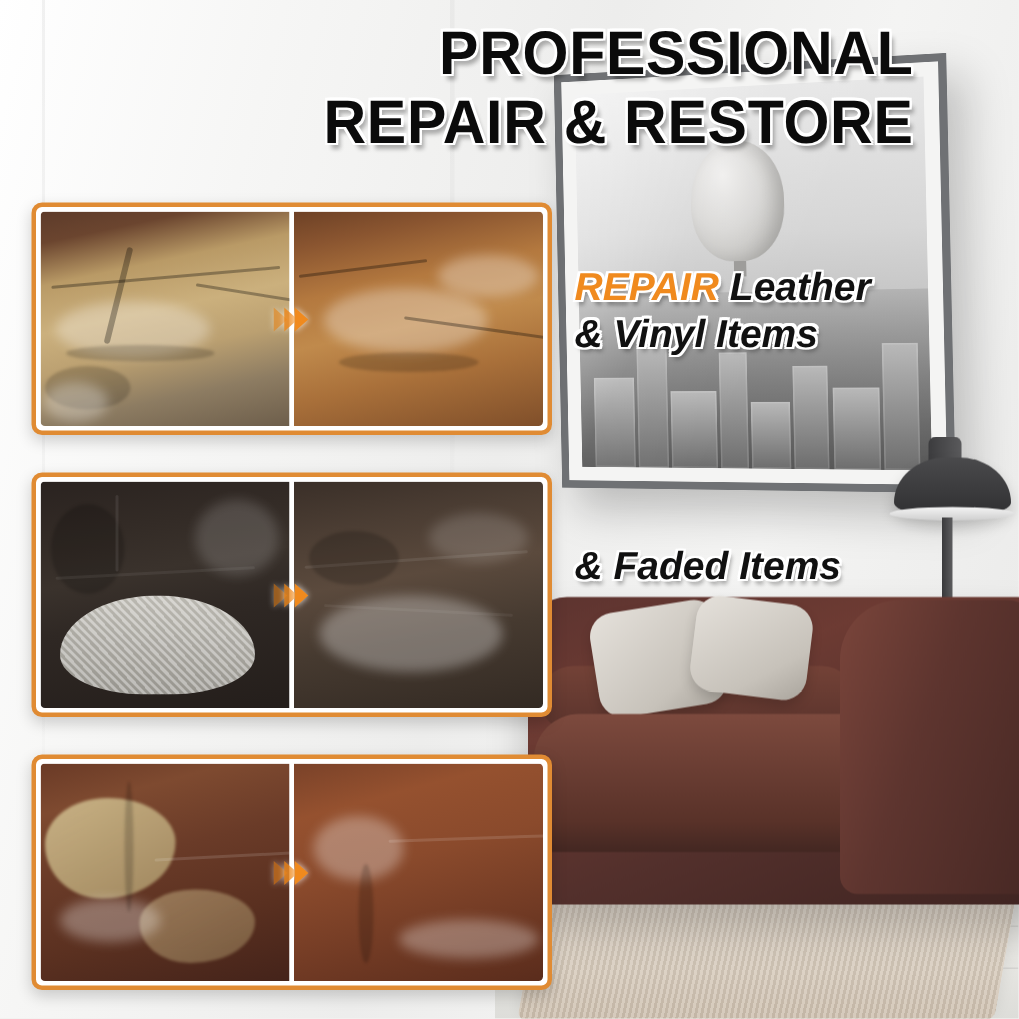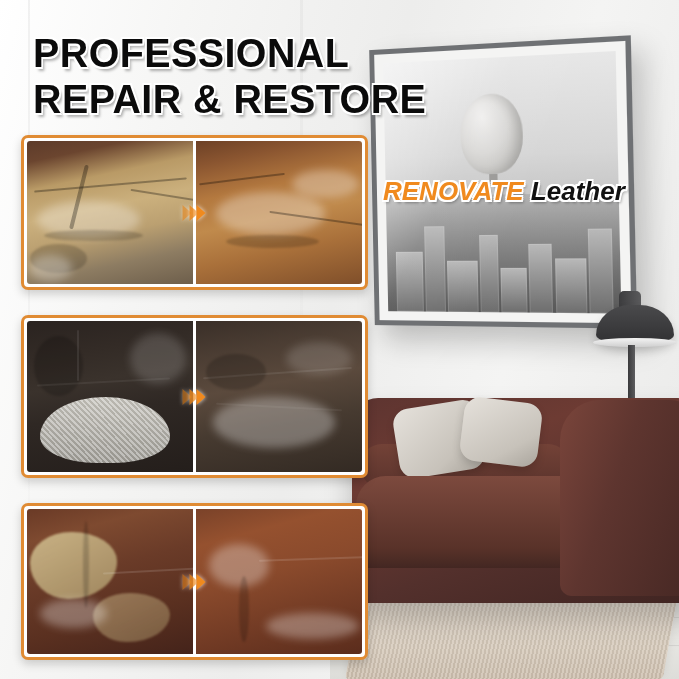--- a/index.html
+++ b/index.html
@@ -77,21 +77,21 @@
     background:linear-gradient(180deg,#f0efec 0%,#e8e7e3 60%,#ddddd9 100%);}
   .plank{position:absolute;height:1px;width:100%;background:rgba(0,0,0,.07);}
   .rug{position:absolute;left:352px;top:598px;width:318px;height:82px;
     background:
       repeating-linear-gradient(92deg,rgba(0,0,0,.05) 0 2px,rgba(255,255,255,.16) 2px 4px),
       linear-gradient(180deg,#e3d9cc,#cdbfae);
     border-radius:6px;transform:skewX(-10deg);
     box-shadow:0 -3px 10px rgba(0,0,0,.07);}
 
   
-  .headline{position:absolute;left:33px;top:30px;width:600px;z-index:6;}
+  .headline{position:absolute;left:33px;top:12px;width:600px;z-index:6;text-align:right;}
   .headline .line{
     font-size:41px;line-height:46px;font-weight:bold;letter-spacing:.5px;
     color:#0b0b0b;font-stretch:condensed;
     transform:scaleX(.96);transform-origin:left center;
     text-shadow:
       -1.6px -1.6px 0 #fff, 1.6px -1.6px 0 #fff, -1.6px 1.6px 0 #fff, 1.6px 1.6px 0 #fff,
       -1.6px 0 0 #fff, 1.6px 0 0 #fff, 0 -1.6px 0 #fff, 0 1.6px 0 #fff,
       3px 4px 3px rgba(0,0,0,.30);
     white-space:nowrap;
   }
@@ -283,23 +283,25 @@
       <div class="chevrons">
         <div class="chev c-a"></div>
           <div class="chev c-b"></div>
           <div class="chev c-c"></div>
       </div>
     </div>
   </div>
 
   <div class="caption cap1">
     <div class="cap-line">
-      <span class="kw">RENOVATE</span><span> Leather</span>
-    </div>
+      <span class="kw">REPAIR</span><span> Leather</span>
+    </div>
+    <div class="cap-line">&amp; Vinyl Items</div>
   </div>
 
   <div class="caption cap2">
+    <div class="cap-line">&amp; Faded Items</div>
   </div>
 
   <div class="caption cap3">
   </div>
 
 </div>
 
 </body></html>

